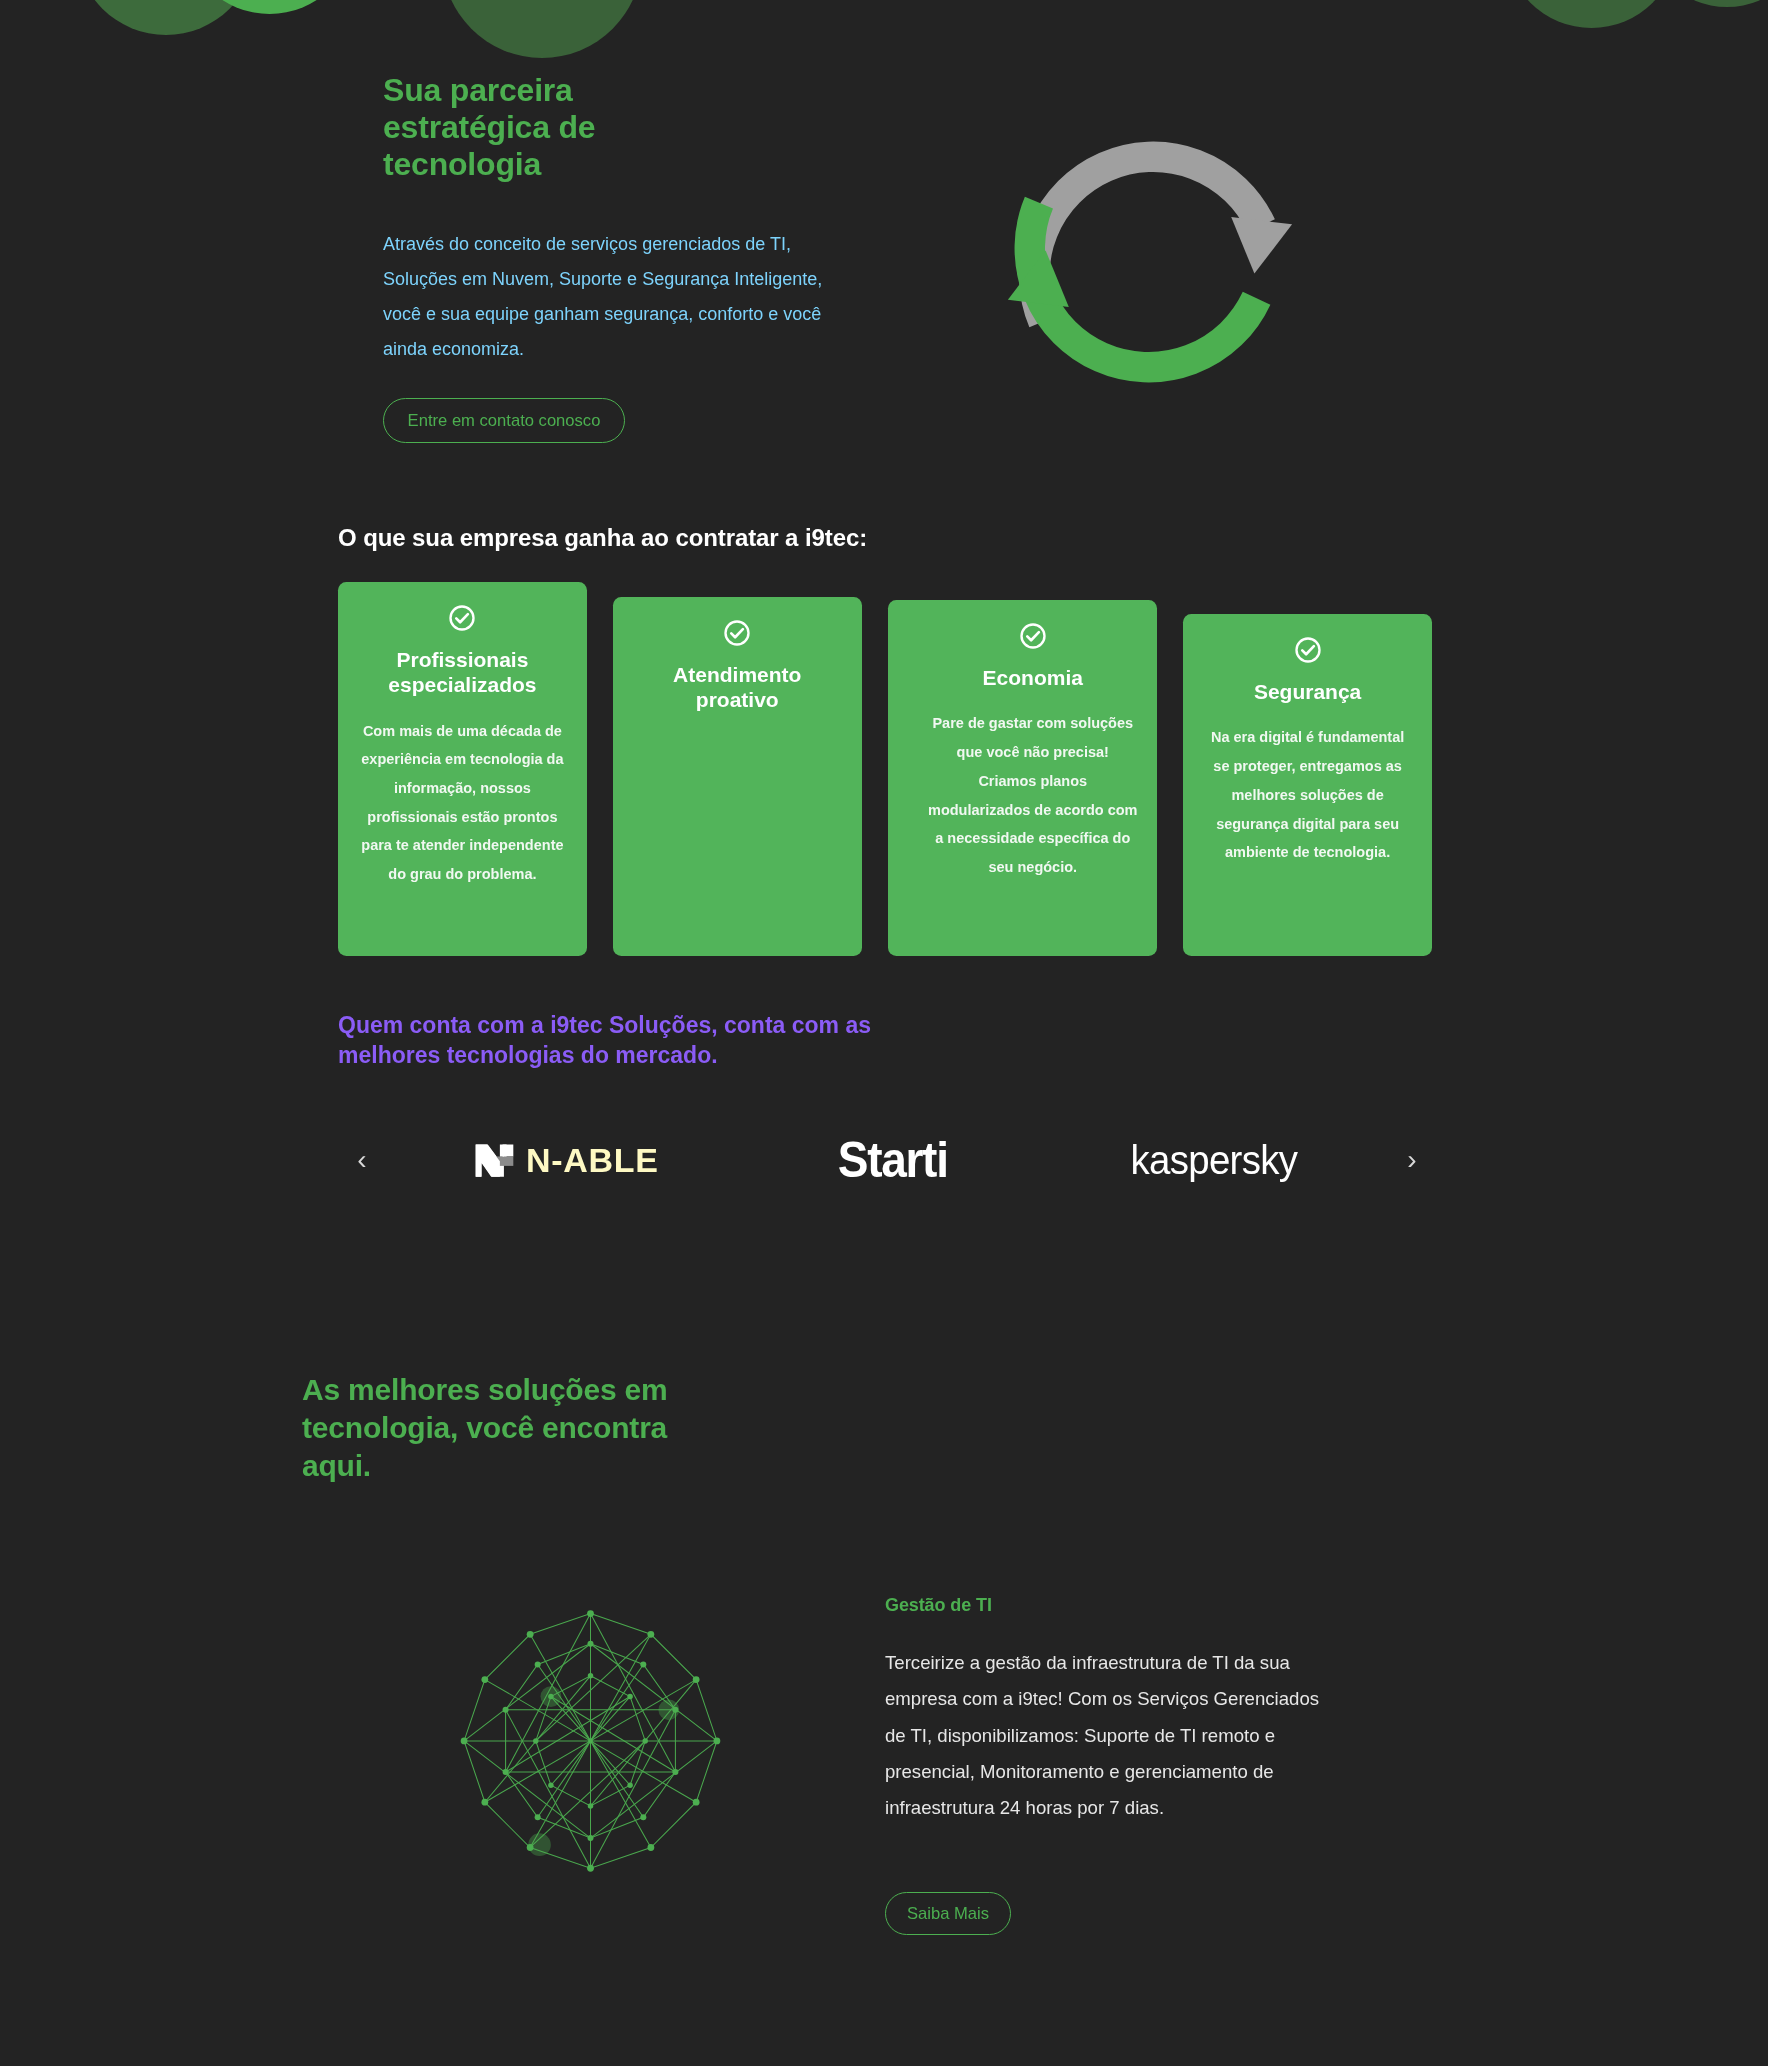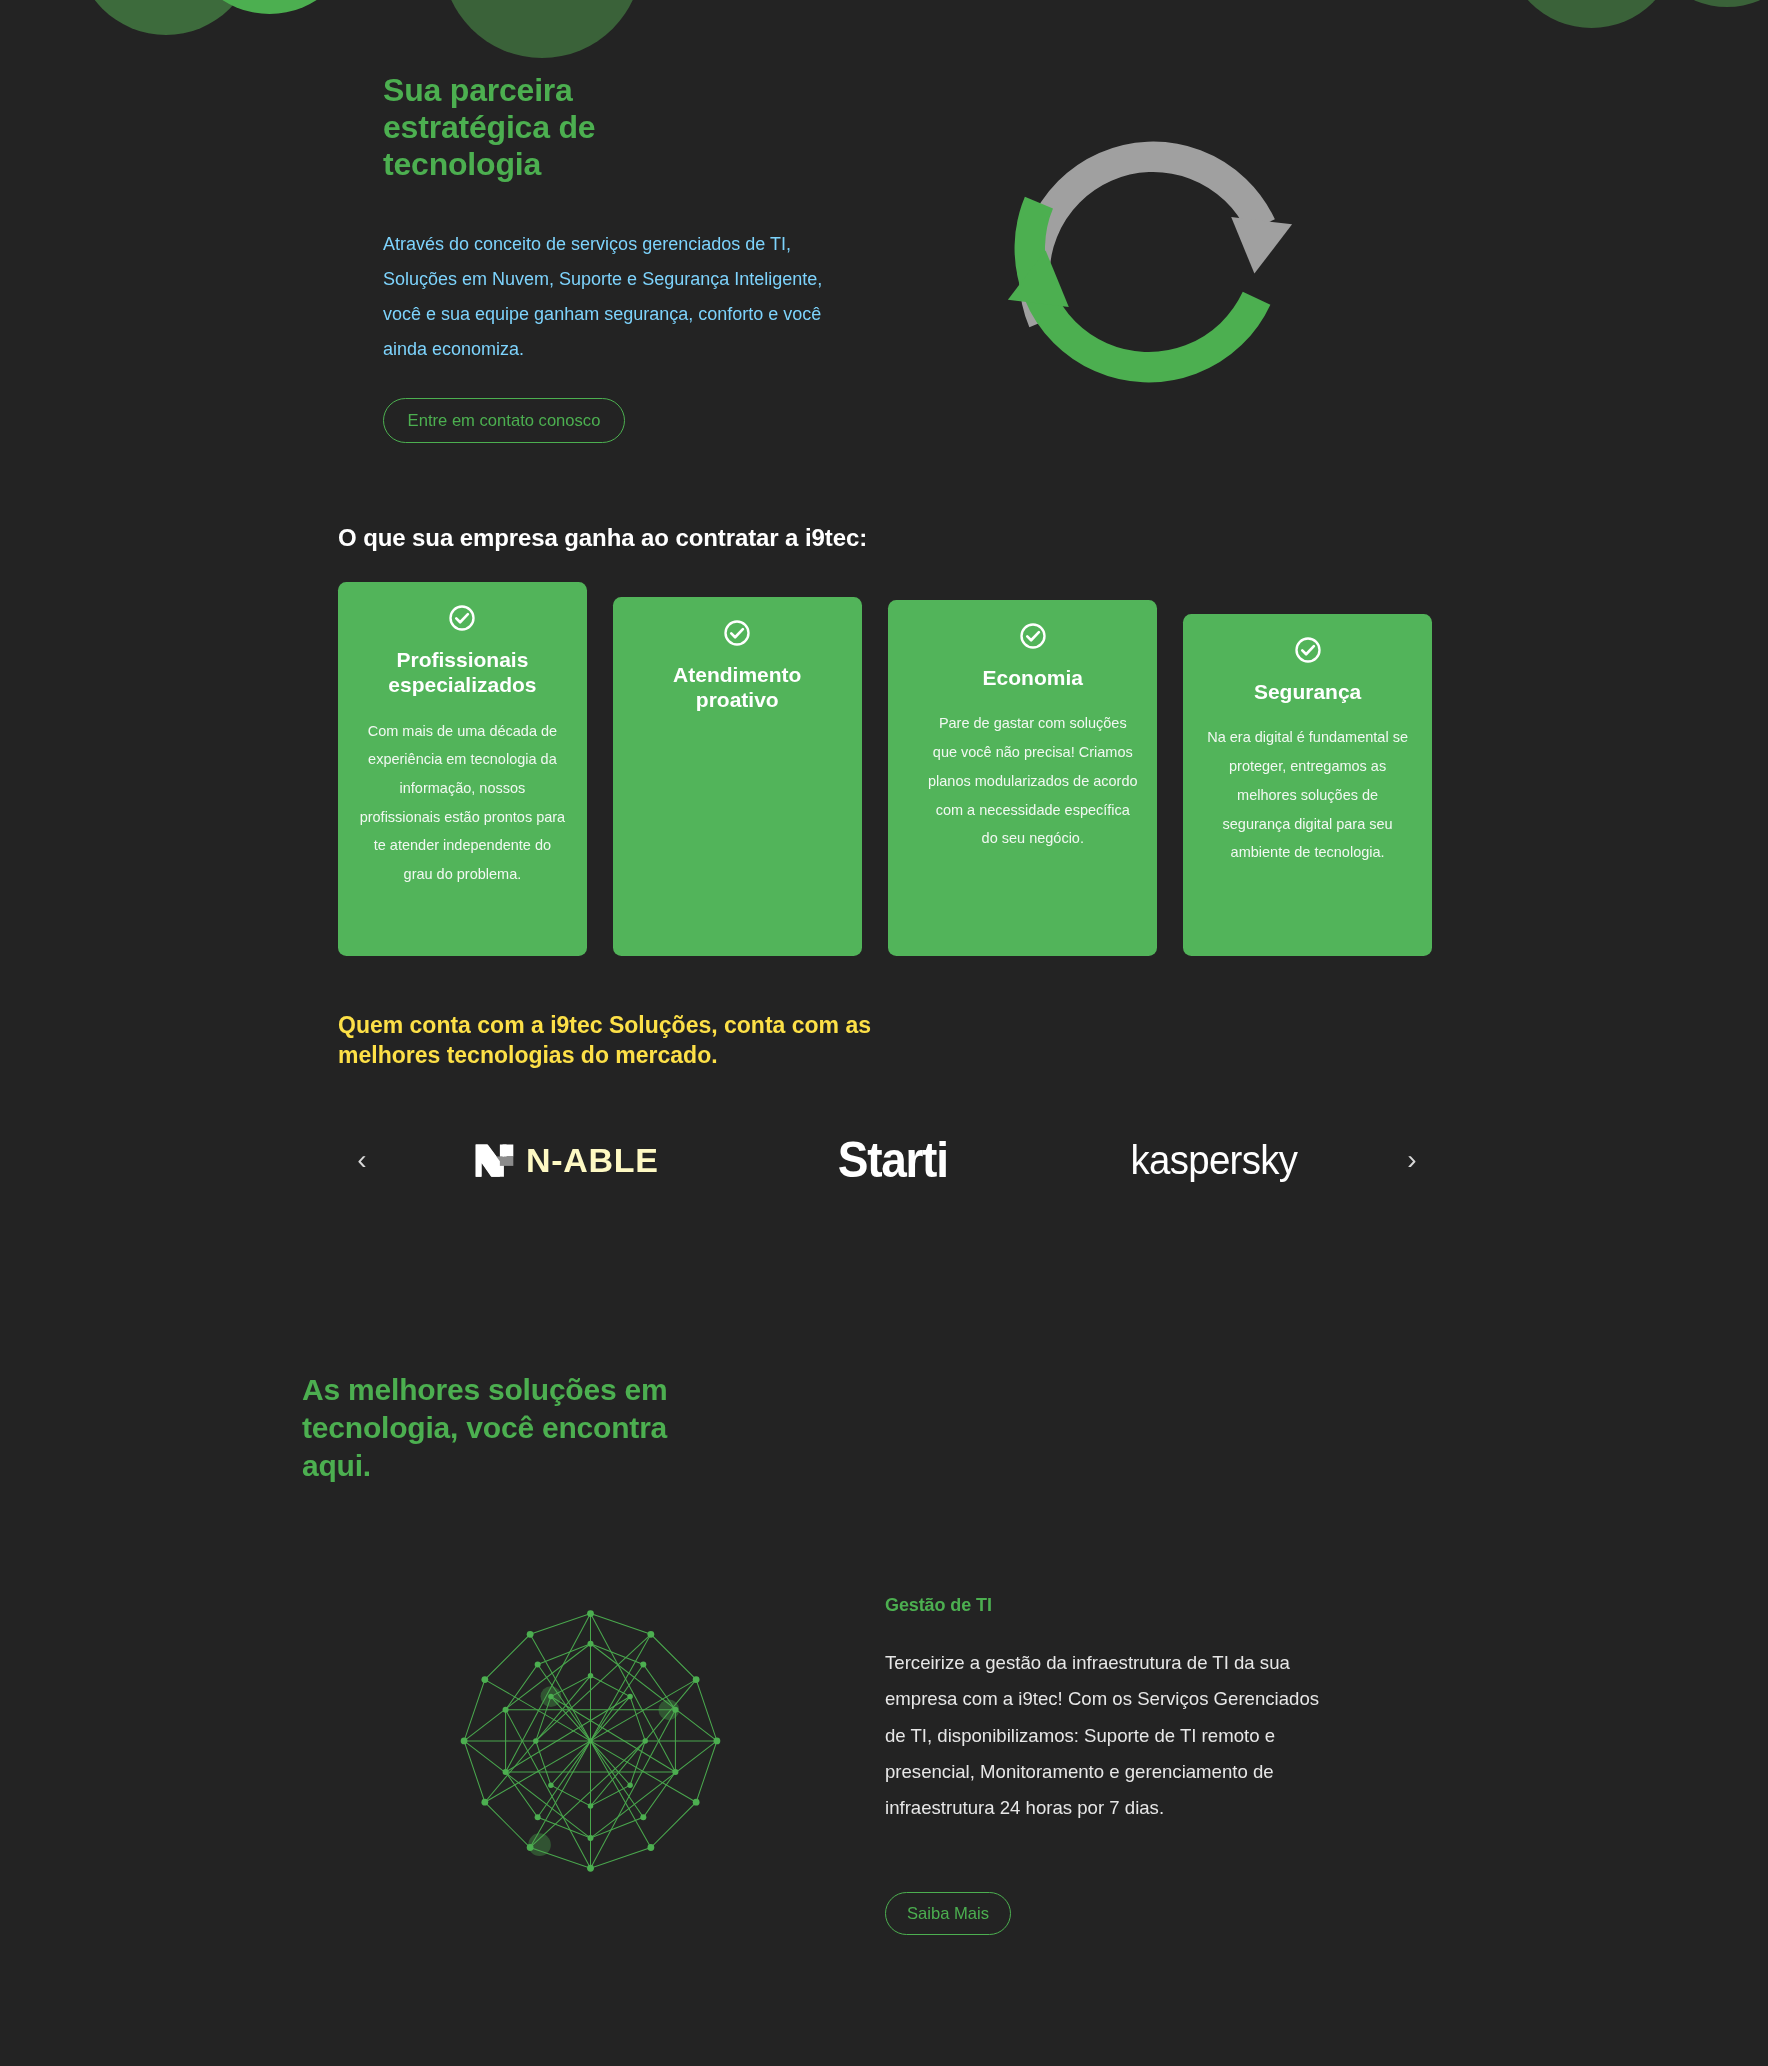--- a/index.html
+++ b/index.html
@@ -127,28 +127,28 @@
     color: #ffffff;
     font-size: 21px;
     font-weight: 700;
     line-height: 1.2;
   }
   .benefit-desc {
     margin-top: 19.3px;
     color: #f1f8f1;
     font-size: 14.5px;
     line-height: 1.98;
-    font-weight: 400;
+    font-weight: 700;
   }
 
   
   #partners-heading {
     position: absolute;
     left: 338px; top: 1010px;
-    color: #fde047;
+    color: #8b5cf6;
     font-size: 23px;
     font-weight: 700;
     line-height: 1.32;
     max-width: 622px;
   }
   #partners-carousel {
     position: absolute;
     left: 338px; top: 1108px;
     width: 1098px;
     height: 104px;

